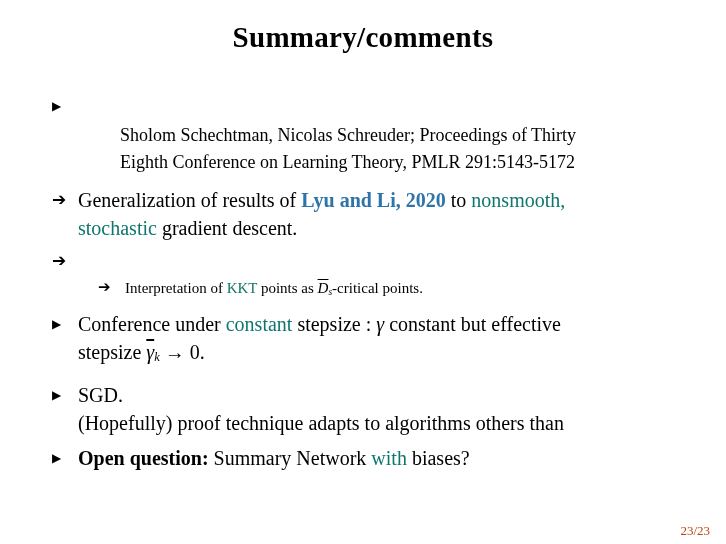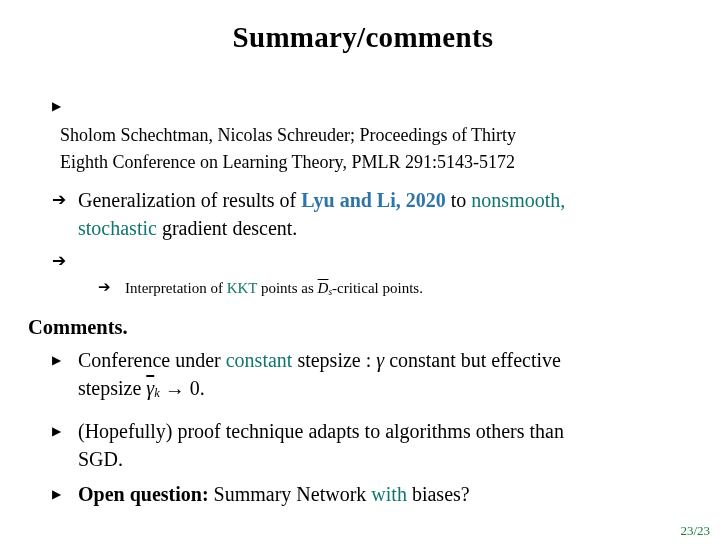--- a/index.html
+++ b/index.html
@@ -20,21 +20,21 @@
   }
   .row { display:flex; align-items:flex-start; }
   .text { font-size:20px; line-height:28px; }
   .text .line { white-space:nowrap; }
   .small { font-size:18px; line-height:27px; }
   .tiny  { font-size:15px; line-height:26px; }
 
   
   .lvl1 { padding-left:52px; }
   .lvl1 .marker-box { width:26px; flex:0 0 26px; }
-  .citation { padding-left:60px;font-family:Liberation Serif, serif; }
+  .citation { padding-left:120px;font-family:Liberation Serif, serif; }
   .lvl2 { padding-left:98px; }
   .lvl2 .marker-box { width:27px; flex:0 0 27px; }
   .heading-row { padding-left:28px; }
 
   
   .marker-box { display:flex; justify-content:flex-start; }
   .tri   { font-family:"DejaVu Sans", sans-serif; font-size:12px; line-height:28px; }
   .arrow { font-family:"DejaVu Sans", sans-serif; font-size:17px; line-height:27px; font-weight:bold; }
   .arrow.sm { font-size:15px; line-height:25px; }
 
@@ -56,21 +56,21 @@
   
   .seg.b { font-weight:bold; }
   .seg.blue { color:#2E74A8;font-weight:bold; }
   .seg.orange { color:#0f766e; }
   .seg.i { font-style:italic; }
   .seg.ibar { font-style:italic; text-decoration:overline; }
   .seg.isub { font-style:italic; font-size:0.62em; vertical-align:-0.18em; }
 
   .footer {
     position:absolute; right:16px; bottom:5px;
-    font-size:13px; color:#15803d;text-align:center;
+    font-size:13px; color:#c2410c;text-align:center;
   }
 </style>
 </head>
 <body>
 
 <div class="slide">
 
   <h1 class="title">Summary/comments</h1>
 
   <div class="row lvl1 m-work">
@@ -104,41 +104,38 @@
 
   <div class="row lvl2 m-kkt">
     <span class="marker-box">
         <span class="arrow sm">➔</span>
       </span>
     <div class="text tiny">
         <div class="line"><span class="seg">Interpretation of </span><span class="seg orange">KKT</span><span class="seg"> points as </span><span class="seg ibar">D</span><span class="seg isub">s</span><span class="seg">-critical points.</span></div>
       </div>
   </div>
 
-  <div class="row heading-row m-comm">
-    <div class="heading">Comments.</div>
-  </div>
 
   <div class="row lvl1 m-conv">
     <span class="marker-box">
         <span class="tri">▶</span>
       </span>
     <div class="text">
         <div class="line"><span class="seg">Conference under </span><span class="seg orange">constant</span><span class="seg"> stepsize : </span><span class="seg i">γ</span><span class="seg"> constant but effective</span></div>
         <div class="line"><span class="seg">stepsize </span><span class="seg ibar">γ</span><span class="seg isub">k</span><span class="seg"> → 0.</span></div>
       </div>
   </div>
 
   <div class="row lvl1 m-hope">
     <span class="marker-box">
         <span class="tri">▶</span>
       </span>
     <div class="text">
+        <div class="line"><span class="seg">SGD.</span></div>
         <div class="line"><span class="seg">(Hopefully) proof technique adapts to algorithms others than</span></div>
-        <div class="line"><span class="seg">SGD.</span></div>
       </div>
   </div>
 
   <div class="row lvl1 m-open">
     <span class="marker-box">
         <span class="tri">▶</span>
       </span>
     <div class="text">
         <div class="line"><span class="seg b">Open question:</span><span class="seg"> Summary Network </span><span class="seg orange">with</span><span class="seg"> biases?</span></div>
       </div>

